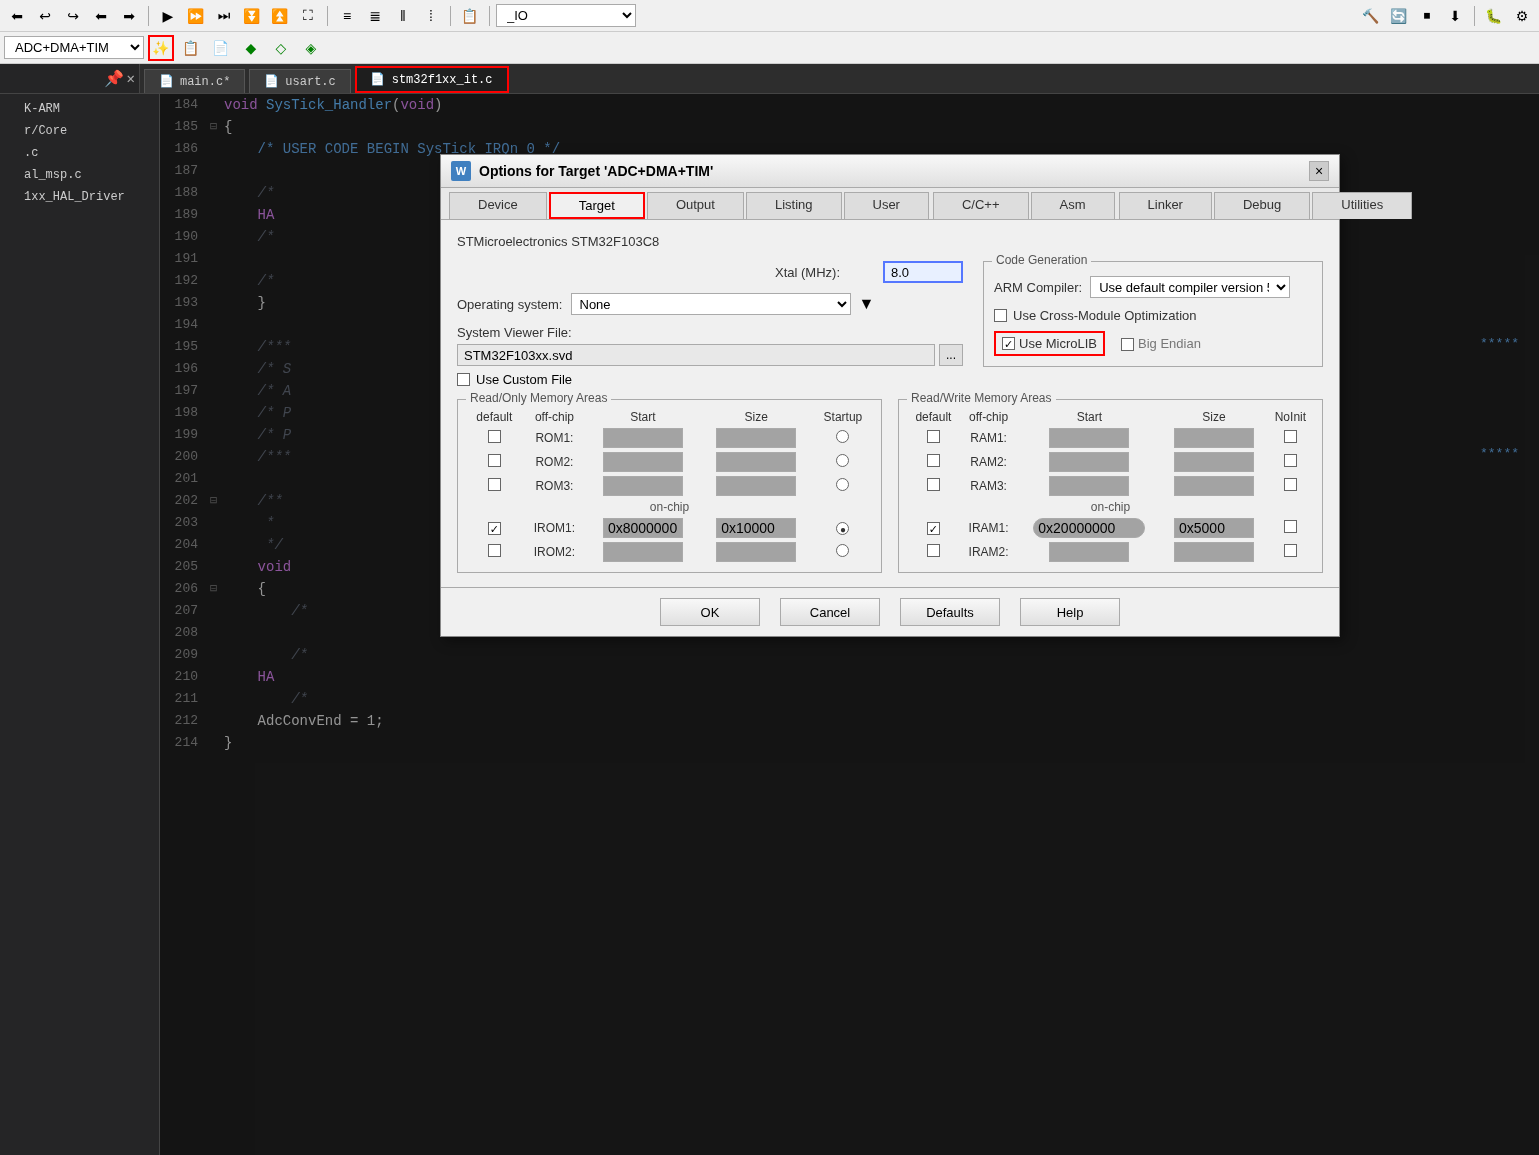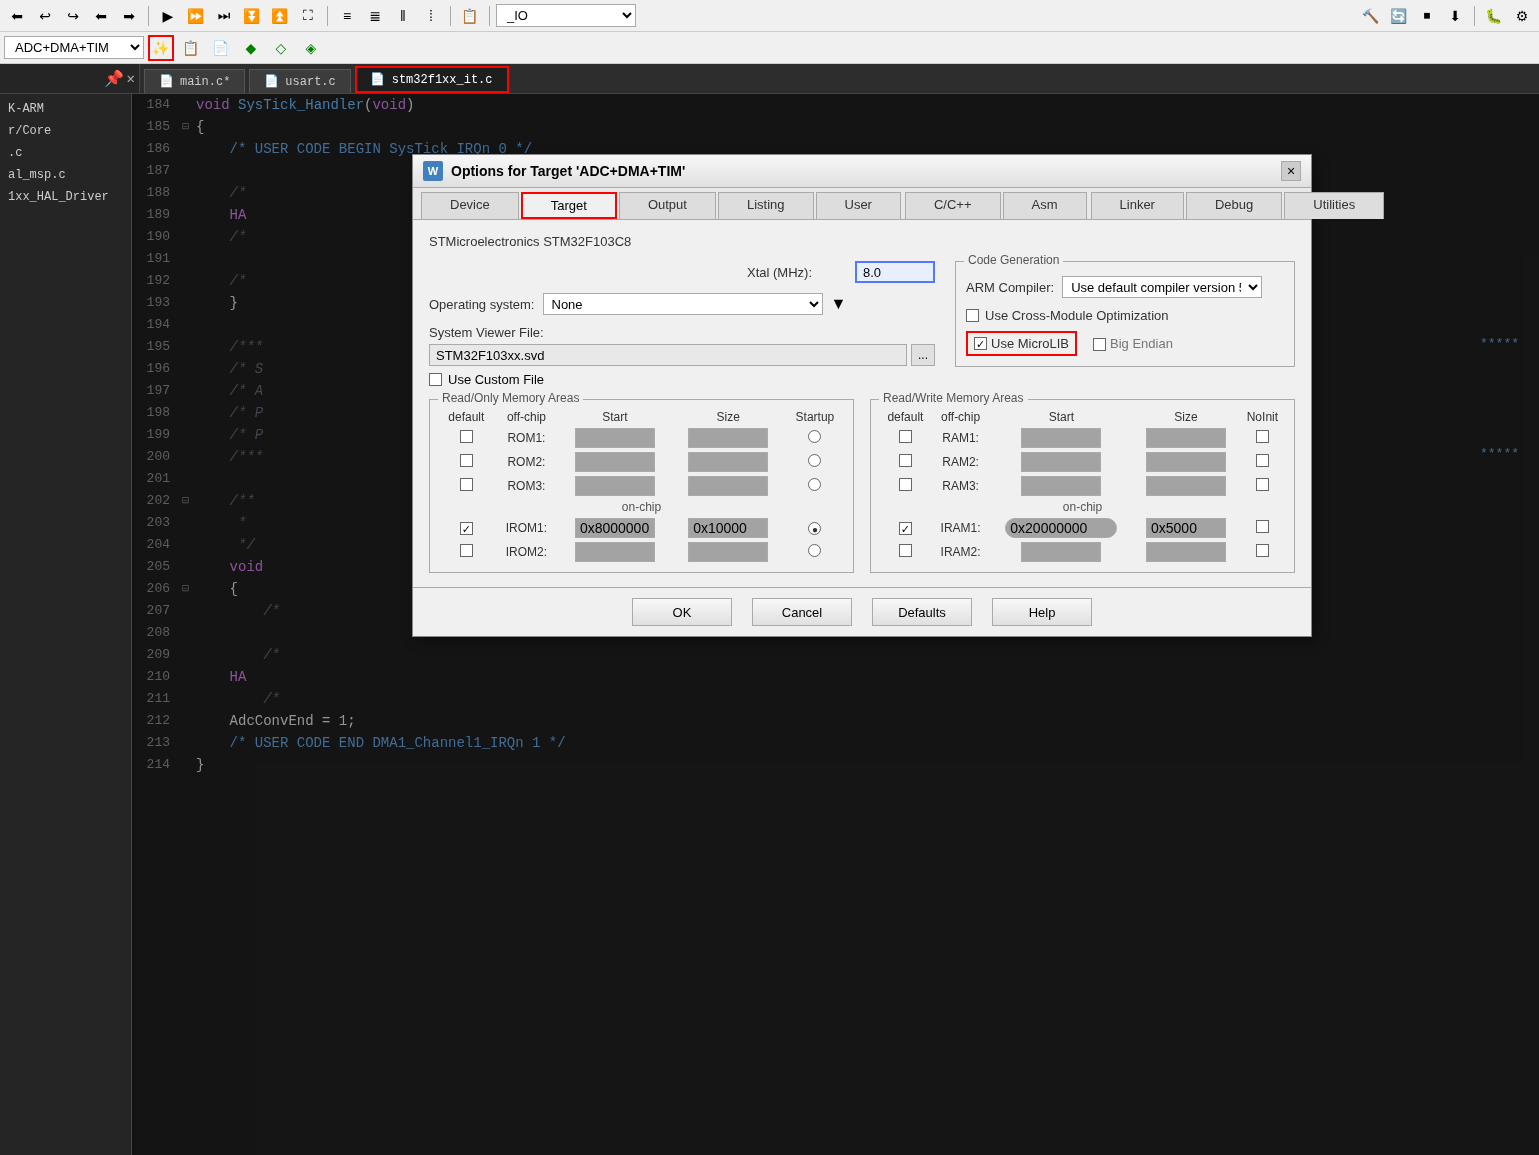--- a/index.html
+++ b/index.html
@@ -60,24 +60,24 @@
     
     .main-area {
       display: flex;
       width: 1539px;
       height: calc(1155px - 94px);
       position: relative;
     }
 
     
     .sidebar {
-      width: 132px;
+      width: 160px;
       background: #252526;
       border-right: 1px solid #444;
-      padding: 4px 0;
+      padding: 4px 16px;
       overflow: hidden;
     }
     .sidebar-item {
       padding: 4px 8px;
       font-size: 12px;
       color: #ccc;
       cursor: pointer;
     }
 
     
@@ -560,25 +560,20 @@
         <span class="line-collapse"></span>
         <span class="line-code"><span class="kw-comment">        /*</span></span>
       </div>
 
       <div class="code-line">
         <span class="line-num">212</span>
         <span class="line-collapse"></span>
         <span class="line-code"><span class="code-normal">    AdcConvEnd = 1;</span></span>
       </div>
 
-      <div class="code-line">
-        <span class="line-num">213</span>
-        <span class="line-collapse"></span>
-        <span class="line-code"><span class="comment-blue">    /* USER CODE END DMA1_Channel1_IRQn 1 */</span></span>
-      </div>
 
       <div class="code-line">
         <span class="line-num">214</span>
         <span class="line-collapse"></span>
         <span class="line-code code-normal">}</span>
       </div>
 
     </div>
 
     <div class="modal-overlay">

